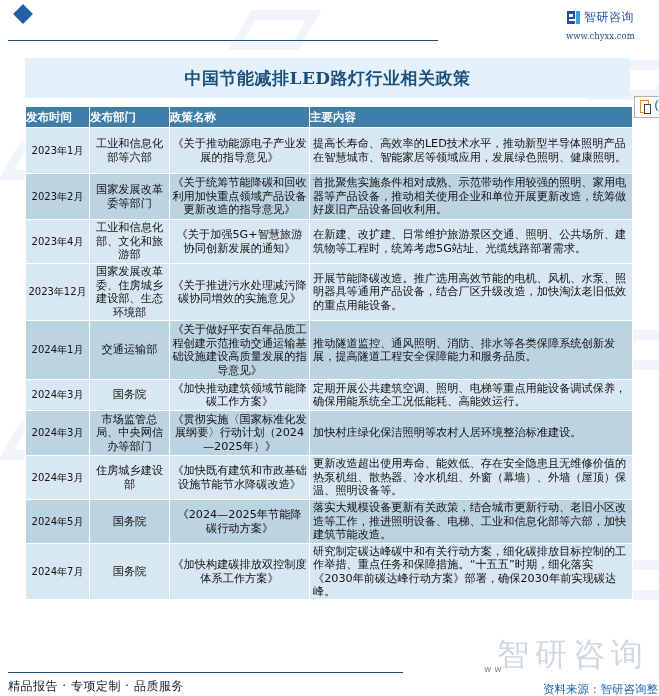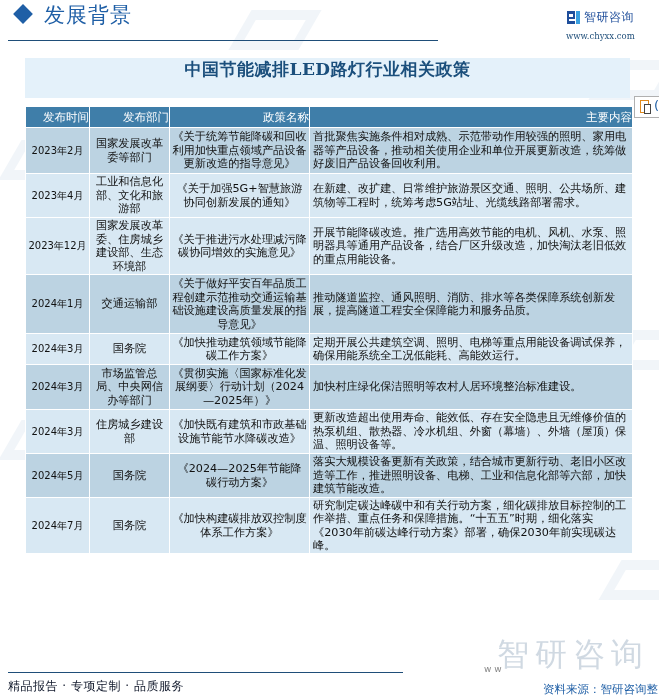--- a/index.html
+++ b/index.html
@@ -17,30 +17,30 @@
 
   .logo { position: absolute; left: 567px; top: 9px; display: flex; align-items: center; gap: 4px; }
   .logo-mark { width: 13px; height: 13px; position: relative; }
   .logo-mark .a { position: absolute; left: 0; top: 0; width: 8px; height: 13px; background: #1f4e9b; }
   .logo-mark .b { position: absolute; left: 9px; top: 0; width: 4px; height: 13px; background: #3aa0e0; }
   .logo-mark .c { position: absolute; left: 2px; top: 3px; width: 4px; height: 3px; background: #fff; }
   .logo-mark .d { position: absolute; left: 2px; top: 8px; width: 6px; height: 2px; background: #fff; }
   .logo-text { font-size: 12px; color: #1f4e9b; letter-spacing: 0.5px; }
   .logo-url { position: absolute; left: 566px; top: 31px; font-family: "DejaVu Serif", serif; font-size: 8.5px; color: #1f4e79; }
 
-  .banner { position: absolute; left: 25px; top: 58px; width: 605px; height: 40px; background: #e4f1fa; display: flex; align-items: flex-start; justify-content: center; }
+  .banner { position: absolute; left: 25px; top: 58px; width: 605px; height: 40px; background: #e4f1fa; display: flex; align-items: center; justify-content: center; }
   .banner-title { font-family: "DejaVu Serif", serif; font-weight: bold; font-size: 17px; color: #1b4f7c; letter-spacing: 0.5px; }
 
   .paste-icon { position: absolute; left: 634px; top: 96px; width: 30px; height: 22px; border: 1px solid #b0b0b0; background: #fff; }
   .paste-icon .clip { position: absolute; left: 5px; top: 3px; width: 9px; height: 13px; border: 1.5px solid #e08a1e; }
   .paste-icon .doc { position: absolute; left: 9px; top: 7px; width: 7px; height: 10px; border: 1.5px solid #444; background: #fff; }
   .paste-icon .paren { position: absolute; left: 19px; top: 1px; font-size: 13px; color: #1f5fa6; }
 
   table.policy { position: absolute; left: 25px; top: 106px; width: 607px; border-collapse: collapse; table-layout: fixed; }
-  table.policy th { background: #3f7ea9; color: #ffffff; font-family: "DejaVu Serif", serif; font-weight: normal; font-size: 11.5px; height: 21px; border: 1px solid #ffffff; text-align: right; }
+  table.policy th { background: #3f7ea9; color: #ffffff; font-family: "DejaVu Serif", serif; font-weight: bold; font-size: 11.5px; height: 21px; border: 1px solid #ffffff; text-align: left; }
   table.policy td { font-size: 11.2px; line-height: 13.5px; border: 1px solid #ffffff; vertical-align: middle; padding: 0 2px; color: #111; }
   table.policy td.date { font-size: 10px; text-align: center; white-space: nowrap; padding: 0; }
   table.policy td.dept { text-align: center; }
   table.policy td.name { text-align: center; }
   table.policy td.content { text-align: left; padding-left: 3px; padding-right: 2px; }
   tr.light td { background: #d8e8f3; }
   tr.dark td { background: #bcd3e2; }
 
   .source-line { position: absolute; left: 8px; top: 672px; width: 395px; height: 1px; background: #1f4e79; }
   .source { position: absolute; left: 506px; top: 682px; font-size: 11.5px; color: #1f5fa6; margin-left: 37px; }
@@ -55,21 +55,20 @@
   <div class="wm" style="left:10px;top:140px;"></div>
   <div class="wm" style="left:240px;top:10px;"></div>
   <div class="wm" style="left:600px;top:60px;"></div>
   <div class="wm" style="left:620px;top:330px;"></div>
   <div class="wm" style="left:10px;top:420px;"></div>
   <div class="wm" style="left:610px;top:560px;"></div>
 </div>
 
 <div class="header">
   <div class="diamond"></div>
-  <div class="header-title">发展背景</div>
   <div class="header-line"></div>
   <div class="logo">
     <div class="logo-mark">
       <div class="a"></div>
         <div class="b"></div>
         <div class="c"></div>
         <div class="d"></div>
     </div>
     <span class="logo-text">智研咨询</span>
   </div>
@@ -95,20 +94,26 @@
   </colgroup>
   <thead>
     <tr>
       <th>发布时间</th>
       <th>发布部门</th>
       <th>政策名称</th>
       <th>主要内容</th>
     </tr>
   </thead>
   <tbody>
+    <tr class="light" style="height:46px">
+      <td class="date">2023年1月</td>
+      <td class="dept">工业和信息化部等六部</td>
+      <td class="name">《关于推动能源电子产业发展的指导意见》</td>
+      <td class="content">提高长寿命、高效率的LED技术水平，推动新型半导体照明产品在智慧城市、智能家居等领域应用，发展绿色照明、健康照明。</td>
+    </tr>
     <tr class="dark" style="height:46px">
       <td class="date">2023年2月</td>
       <td class="dept">国家发展改革委等部门</td>
       <td class="name">《关于统筹节能降碳和回收利用加快重点领域产品设备更新改造的指导意见》</td>
       <td class="content">首批聚焦实施条件相对成熟、示范带动作用较强的照明、家用电器等产品设备，推动相关使用企业和单位开展更新改造，统筹做好废旧产品设备回收利用。</td>
     </tr>
     <tr class="light" style="height:44px">
       <td class="date">2023年4月</td>
       <td class="dept">工业和信息化部、文化和旅游部</td>
       <td class="name">《关于加强5G+智慧旅游协同创新发展的通知》</td>

